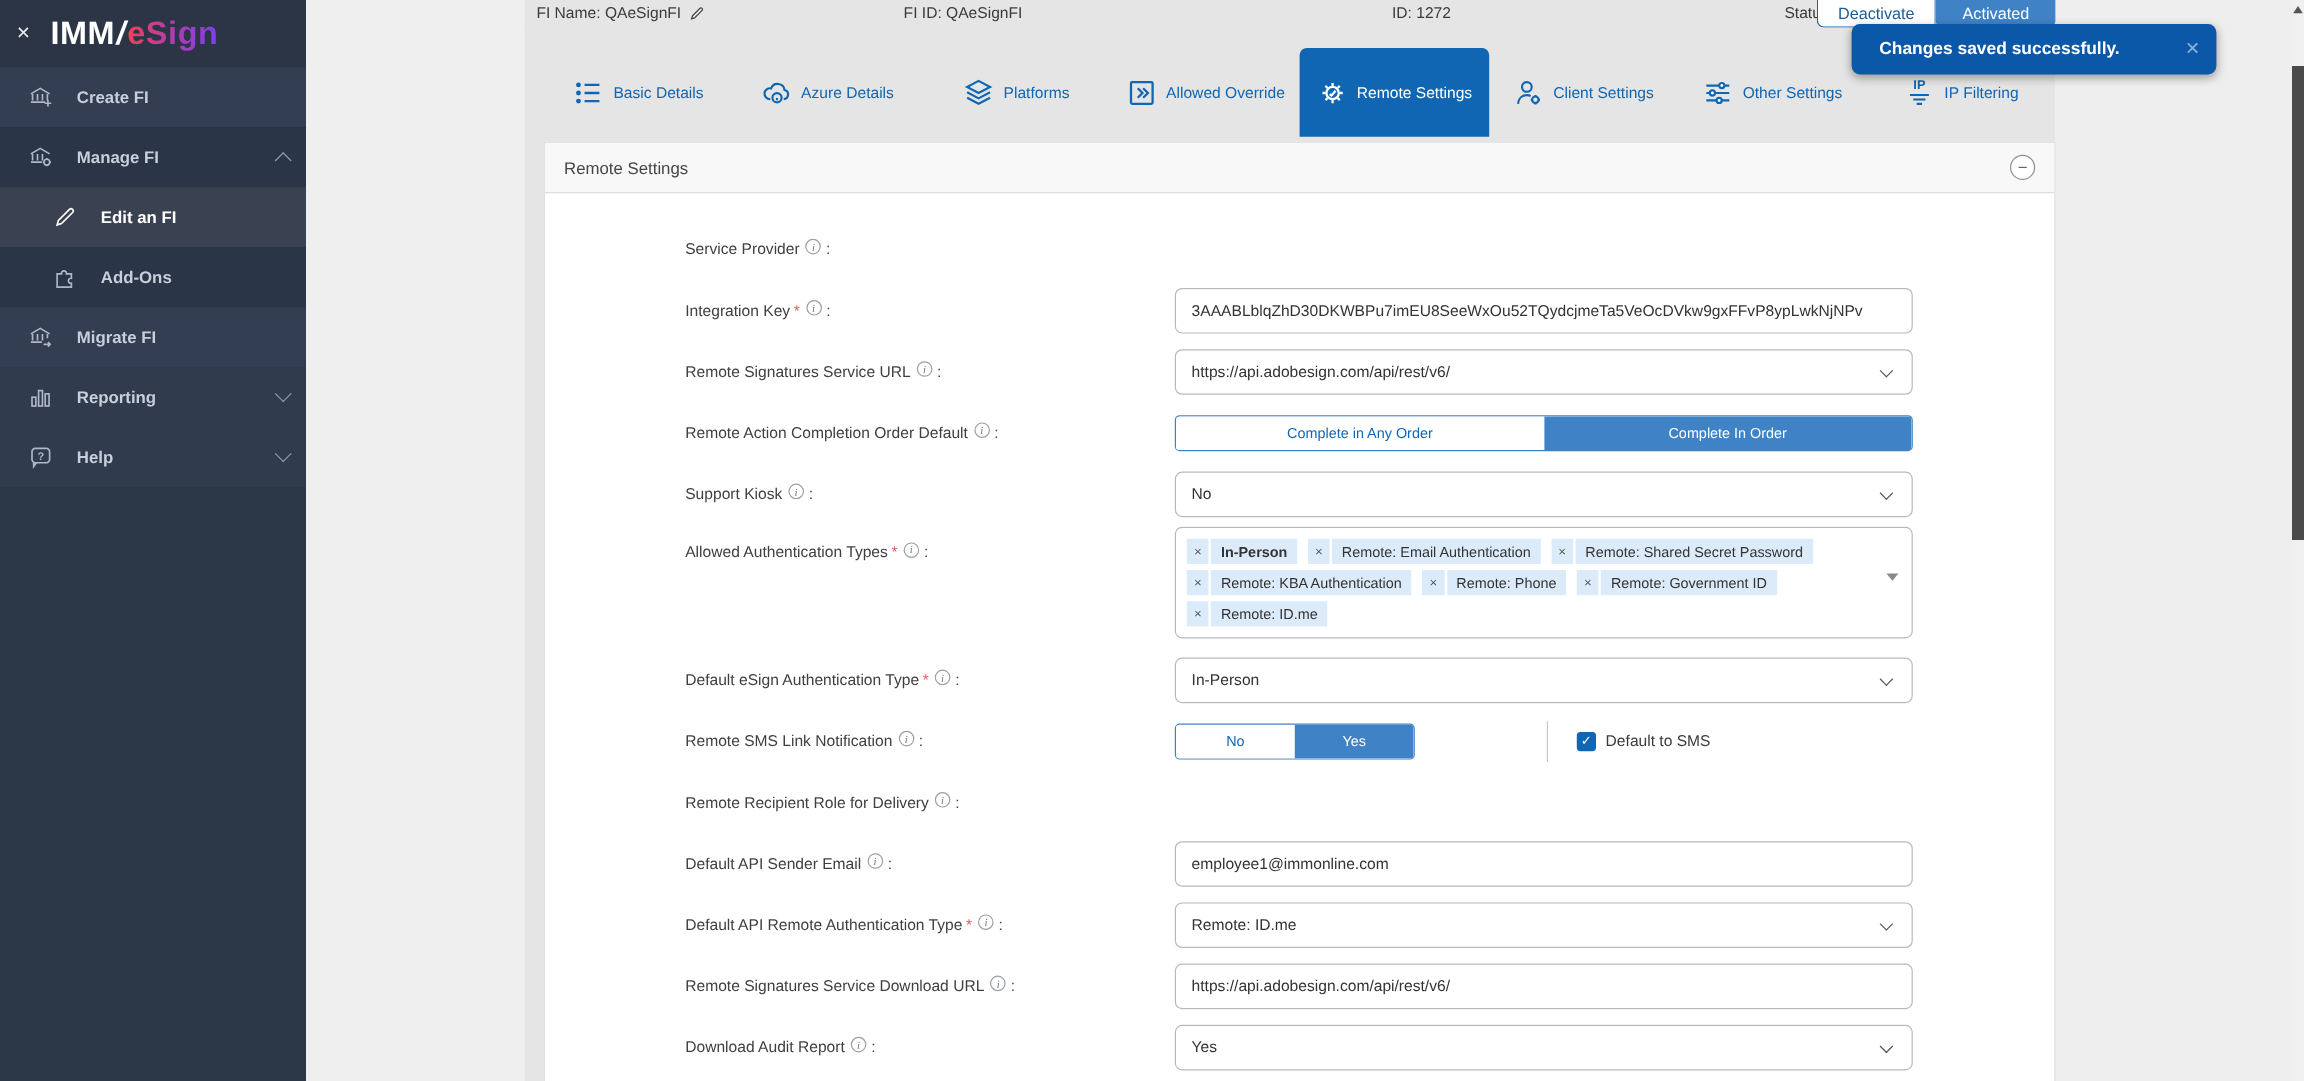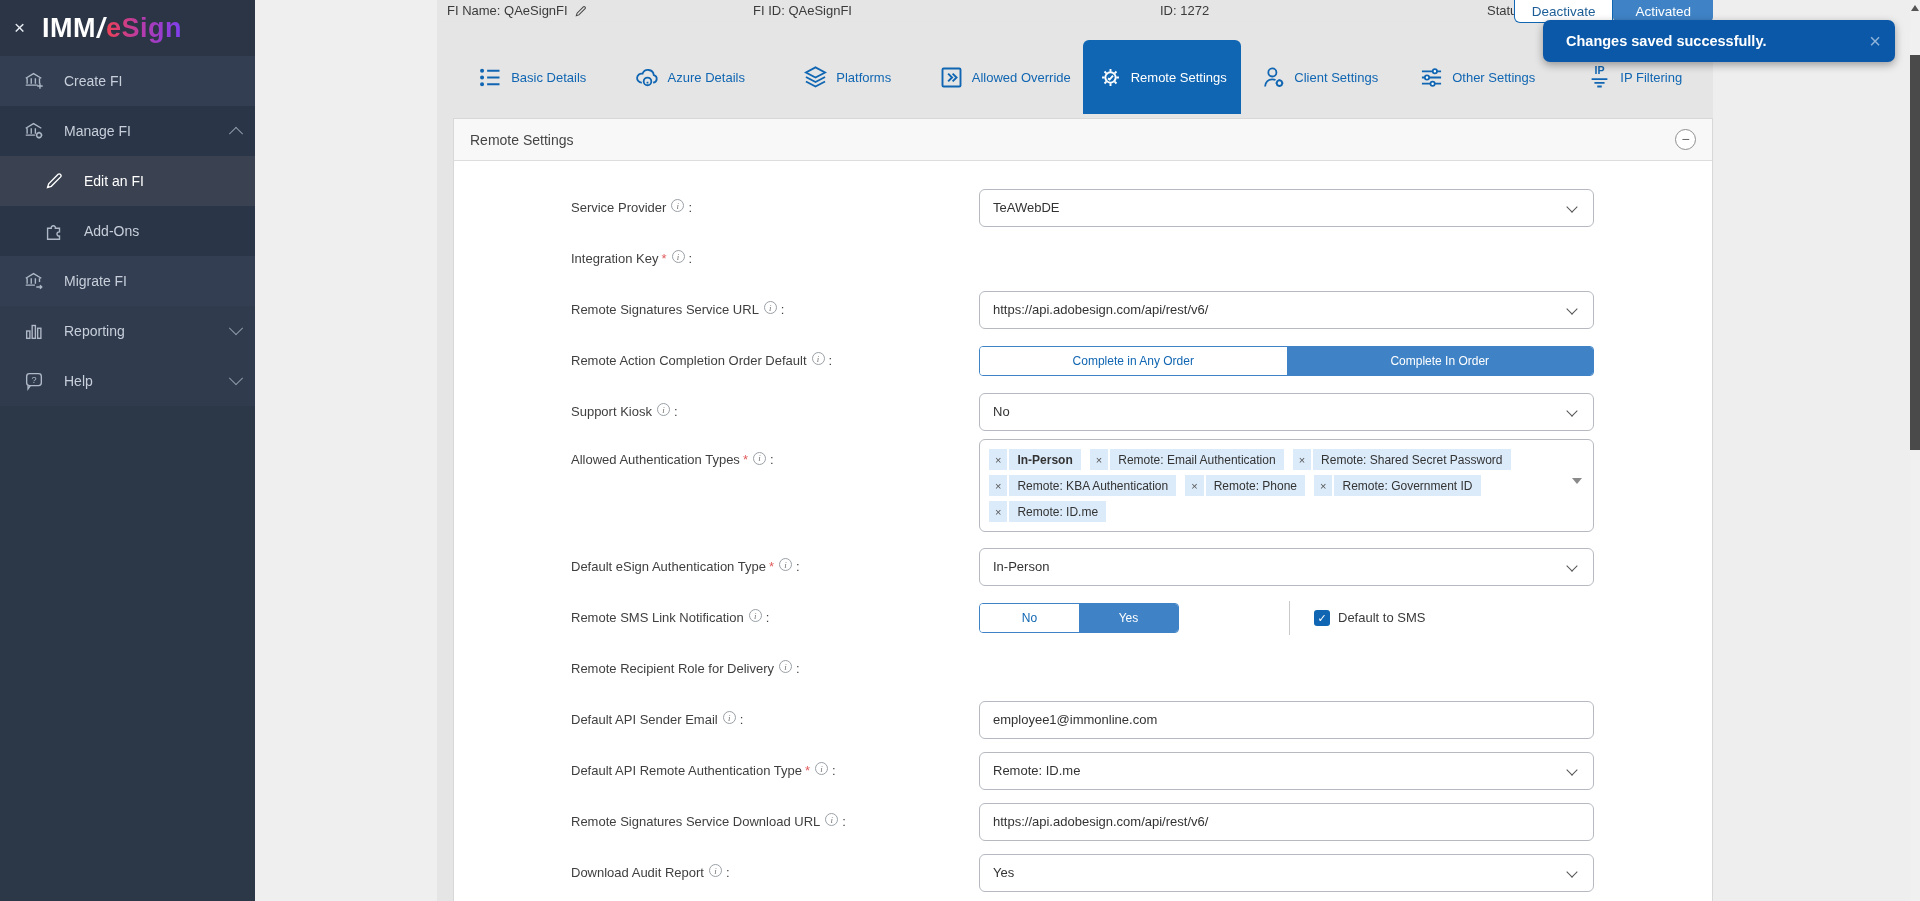--- a/index.html
+++ b/index.html
@@ -8,21 +8,21 @@
   .screen { position:relative; width:1920px; height:901px; overflow:hidden; background:#fff; }
 
   
   .sidebar { position:absolute; left:0; top:0; width:255px; height:100%; background:#2c3848; z-index:5; }
   .logo-row { height:56px; display:flex; align-items:center; padding-left:14px; background:#2b3546; }
   .close-x { color:#e8ecf2; font-size:19px; width:28px; cursor:pointer; }
   .logo { font-size:27px; font-weight:bold; letter-spacing:0.5px; }
   .logo-imm { color:#ffffff; }
   .logo-slash { color:#ffffff; font-style:italic; padding:0 1px; }
   .logo-esign { background:linear-gradient(90deg,#ef4156,#b23bb0,#7d3ff0); -webkit-background-clip:text; background-clip:text; color:transparent; }
-  .nav-item { height:50px; display:flex; align-items:center; padding:0 14px 0 22px; color:#c7cfda; font-size:14px; cursor:pointer; position:relative; }
+  .nav-item { height:50px; display:flex; align-items:center; padding:0 14px 0 22px; color:#c7cfda; font-size:14px; cursor:pointer; position:relative;font-weight:bold; }
   .nav-item .nico { width:24px; height:22px; margin-right:18px; color:#aeb8c6; flex:none; }
   .nav-item.sub { padding-left:42px; }
   .ni-a { background:#333e52; }
   .ni-b { background:#2a3547; }
   .ni-c { background:#303b4e; }
   .nav-item.active { background:#3a4150; color:#ffffff; }
   .nav-item.active .nico { color:#ffffff; }
   .nav-chevron { margin-left:auto; width:10px; height:10px; border-right:1.6px solid #8e99a8; border-bottom:1.6px solid #8e99a8; flex:none; }
   .chev-up { transform:rotate(-135deg) translate(-2px,-2px); }
   .chev-down { transform:rotate(45deg) translate(-2px,-2px); }
@@ -91,21 +91,21 @@
   .cb-label { font-size:13px; color:#3a3a3a; margin-left:8px; white-space:nowrap; }
 
   .chips-box { position:relative; width:615px; min-height:82px; border:1px solid #b6bac0; border-radius:6px; background:#fff; padding:9px 30px 9px 9px; display:flex; flex-wrap:wrap; gap:5px 9px; align-content:flex-start; }
   .chip { display:inline-flex; height:21px; font-size:12px; color:#333; }
   .chip-x { background:#dcebfa; padding:0 6px; display:flex; align-items:center; color:#555; font-size:11px; cursor:pointer; margin-right:2px; }
   .chip-label { background:#dcebfa; padding:0 8px; display:flex; align-items:center; white-space:nowrap; }
   .chip.b .chip-label { font-weight:bold; }
   .chips-caret { position:absolute; right:11px; top:38px; width:0; height:0; border-left:5px solid transparent; border-right:5px solid transparent; border-top:6px solid #8a8a8a; }
 
   
-  .toast { position:absolute; left:1543px; top:20px; width:352px; height:42px; background:#0b58a8; border-radius:7px; display:flex; align-items:center; padding:0 14px 0 23px; box-shadow:0 3px 8px rgba(0,0,0,0.35); z-index:20; }
+  .toast { position:absolute; left:1543px; top:20px; width:304px; height:42px; background:#0b58a8; border-radius:7px; display:flex; align-items:center; padding:0 14px 0 23px; box-shadow:0 3px 8px rgba(0,0,0,0.35); z-index:20; }
   .toast-msg { color:#fff; font-size:14.5px; font-weight:bold; }
   .toast-x { margin-left:auto; color:#8fb3d9; font-size:20px; cursor:pointer; }
 </style>
 </head>
 <body>
 
 <div class="screen">
 
   <aside class="sidebar">
     <div class="logo-row">
@@ -263,29 +263,29 @@
         <span class="panel-title">Remote Settings</span>
         <span class="collapse-btn">−</span>
       </div>
 
       <div class="panel-body">
 
         <div class="row">
           <div class="label-col"><span>Service Provider</span><span class="info">
                 <i>i</i>
               </span><span class="colon">:</span></div>
-          <div class="ctrl-col">
-            <div class="select"><span>TeAWebDE</span><span class="chev"></span></div>
-          </div>
         </div>
 
         <div class="row">
           <div class="label-col"><span>Integration Key</span><span class="req">*</span><span class="info">
                 <i>i</i>
               </span><span class="colon">:</span></div>
+          <div class="ctrl-col">
+            <input class="input" type="text" value="3AAABLblqZhD30DKWBPu7imEU8SeeWxOu52TQydcjmeTa5VeOcDVkw9gxFFvP8ypLwkNjNPv" style="">
+          </div>
         </div>
 
         <div class="row">
           <div class="label-col"><span>Remote Signatures Service URL</span><span class="info">
                 <i>i</i>
               </span><span class="colon">:</span></div>
           <div class="ctrl-col">
             <div class="select"><span>https://api.adobesign.com/api/rest/v6/</span><span class="chev"></span></div>
           </div>
         </div>

